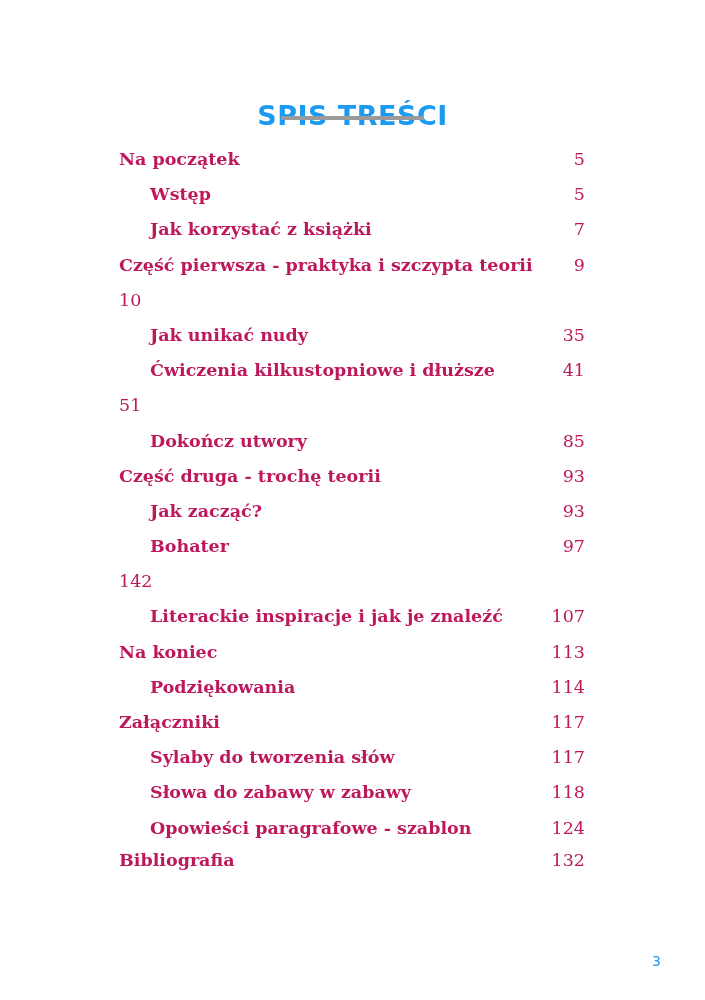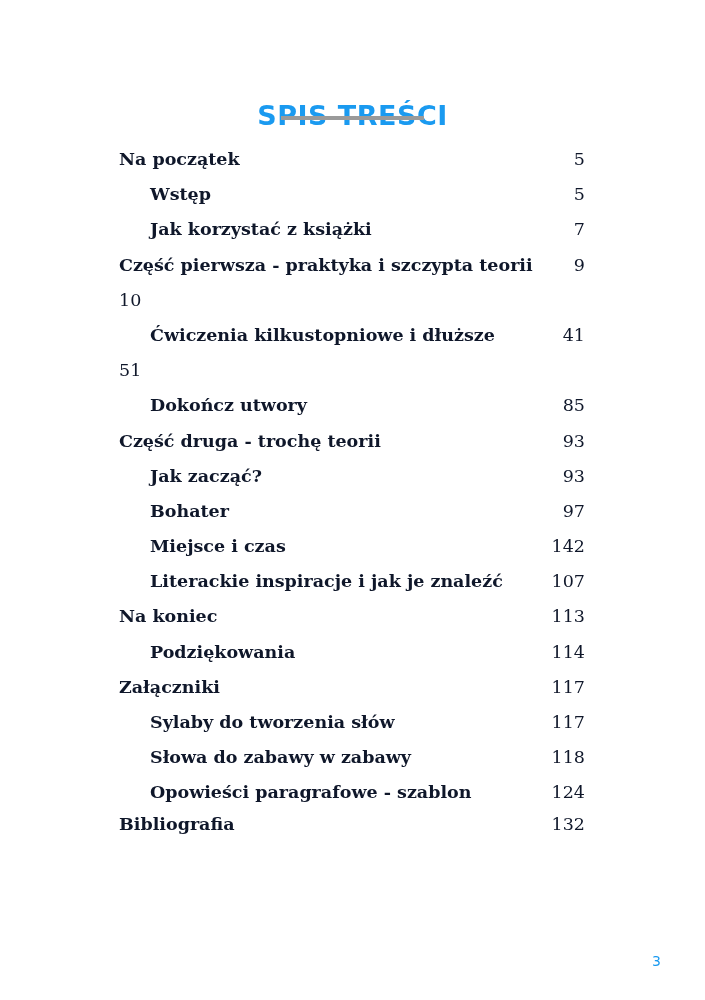--- a/index.html
+++ b/index.html
@@ -9,21 +9,21 @@
     font-family: "DejaVu Sans", sans-serif; font-size: 27px; color: #1a9af0;
     letter-spacing: 0.5px; line-height: 36px;
   }
   .title-rule {
     position: absolute; left: 281px; top: 116px; width: 143px; height: 4px; background: #9a9a9a;
   }
   .toc { position: absolute; left: 119px; top: 145px; width: 466px; margin: 0; padding: 0; list-style: none; }
   .toc-row {
     display: flex; justify-content: space-between; align-items: baseline;
     height: 35.2px; line-height: 28px;
-    font-family: "DejaVu Serif", serif; font-size: 17.5px; color: #0f172a;
+    font-family: "DejaVu Serif", serif; font-size: 17.5px; color: #be185d;
   }
   .toc-row.level-1 .toc-label { font-weight: bold; }
   .toc-row.level-2 .toc-label { padding-left: 31px; font-weight: bold; }
   .toc-row.tight { height: 32px; }
   .toc-page { text-align: right; }
   .page-number {
     position: absolute; left: 652px; top: 953px;
     font-family: "DejaVu Sans", sans-serif; font-size: 14px; color: #1a9af0;
   }
 </style>
@@ -47,20 +47,24 @@
       <span class="toc-page">7</span>
     </li>
   <li class="toc-row level-1">
       <span class="toc-label">Część pierwsza - praktyka i szczypta teorii</span>
       <span class="toc-page">9</span>
     </li>
   <li class="toc-row level-2">
       <span class="toc-page">10</span>
     </li>
   <li class="toc-row level-2">
+      <span class="toc-label">Jak unikać nudy</span>
+      <span class="toc-page">35</span>
+    </li>
+  <li class="toc-row level-2">
       <span class="toc-label">Ćwiczenia kilkustopniowe i dłuższe</span>
       <span class="toc-page">41</span>
     </li>
   <li class="toc-row level-2">
       <span class="toc-page">51</span>
     </li>
   <li class="toc-row level-2">
       <span class="toc-label">Dokończ utwory</span>
       <span class="toc-page">85</span>
     </li>
@@ -70,21 +74,20 @@
     </li>
   <li class="toc-row level-2">
       <span class="toc-label">Jak zacząć?</span>
       <span class="toc-page">93</span>
     </li>
   <li class="toc-row level-2">
       <span class="toc-label">Bohater</span>
       <span class="toc-page">97</span>
     </li>
   <li class="toc-row level-2">
-      <span class="toc-label">Miejsce i czas</span>
       <span class="toc-page">142</span>
     </li>
   <li class="toc-row level-2">
       <span class="toc-label">Literackie inspiracje i jak je znaleźć</span>
       <span class="toc-page">107</span>
     </li>
   <li class="toc-row level-1">
       <span class="toc-label">Na koniec</span>
       <span class="toc-page">113</span>
     </li>

